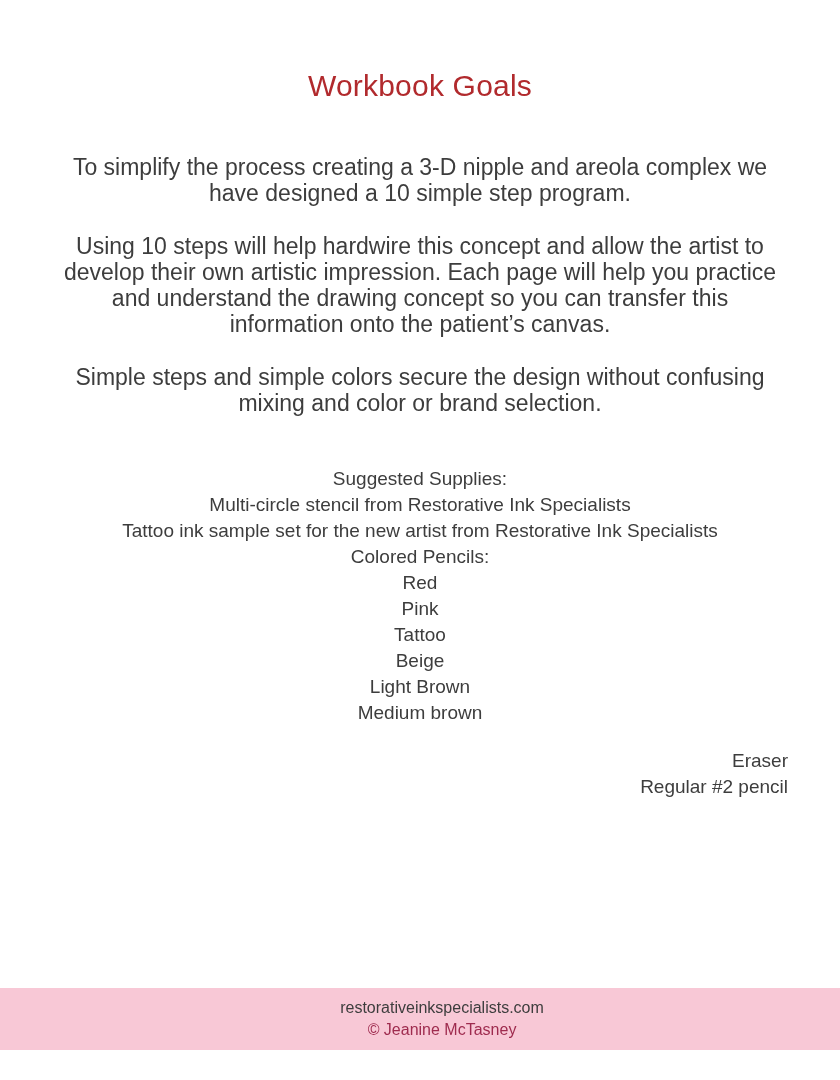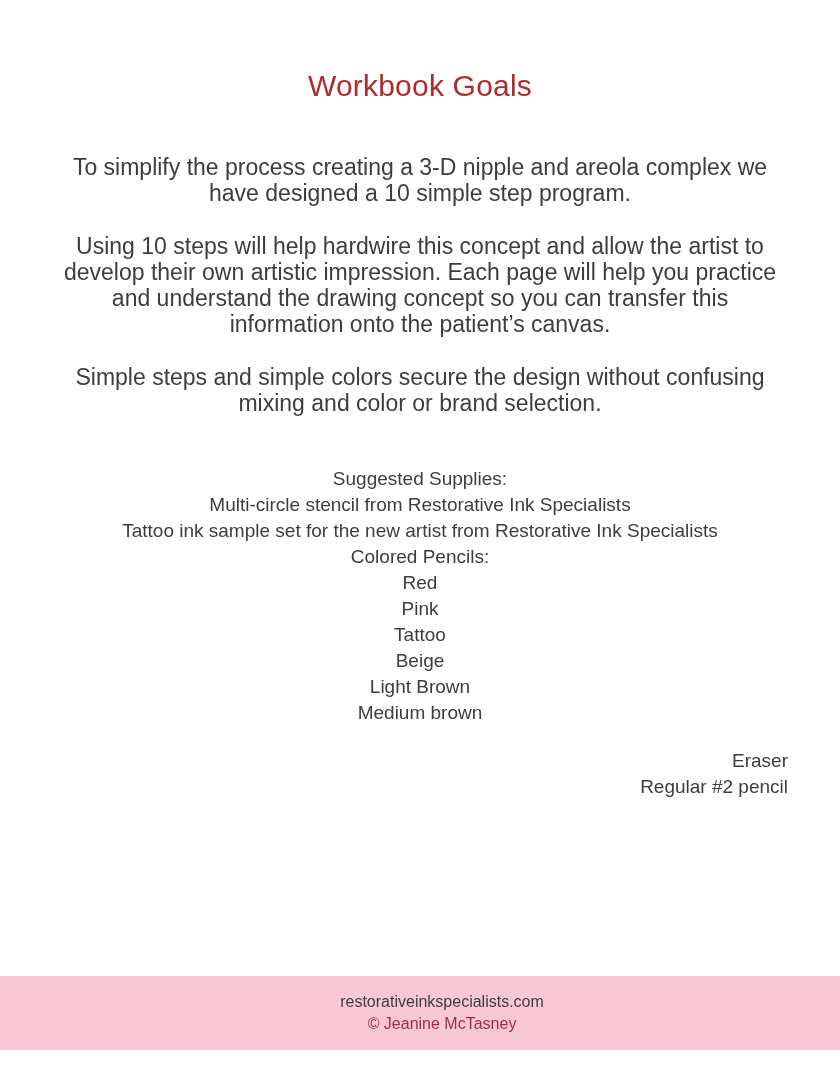--- a/index.html
+++ b/index.html
@@ -47,21 +47,21 @@
   .block {
     font-size: 19px;
     line-height: 26px;
   }
   .block.extras { margin-top: 22px; text-align: right; }
   footer.page-footer {
     position: absolute;
     left: 0;
     right: 0;
     bottom: 30px;
-    height: 74px;
+    height: 62px;
     background: var(--footer-bg, #f8c8d6);
     display: flex;
     flex-direction: column;
     align-items: center;
     justify-content: center;
     text-align: center;
     padding-left: 44px;
   }
   .footer-site {
     font-size: 16px;

